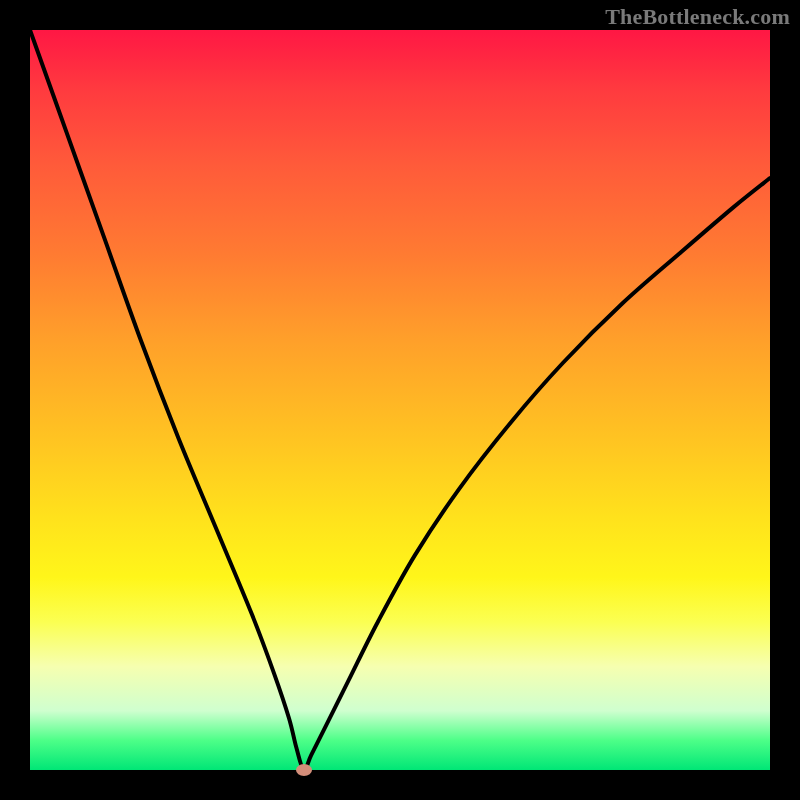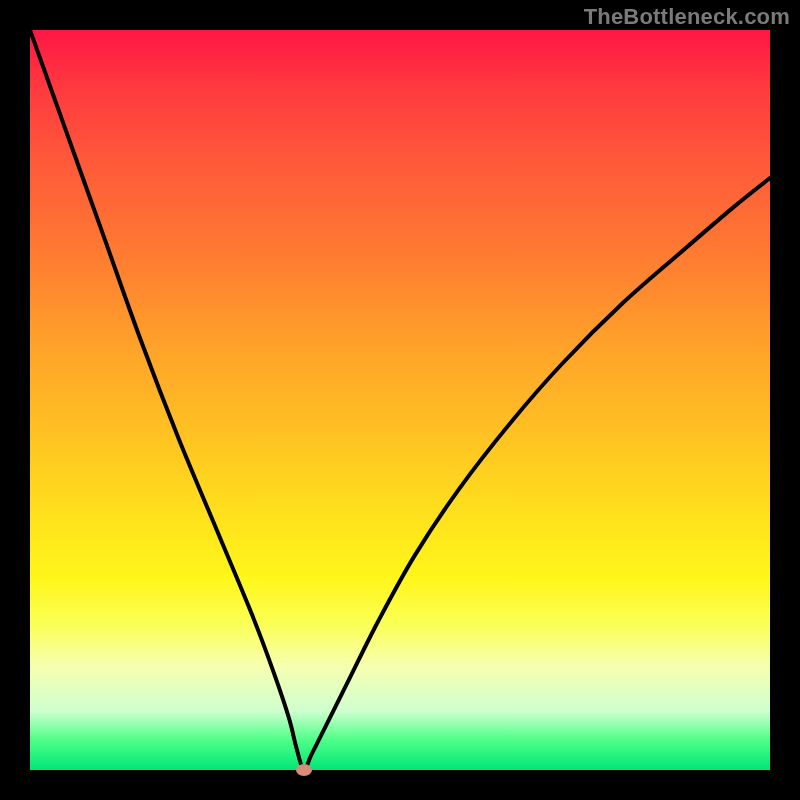--- a/index.html
+++ b/index.html
@@ -9,20 +9,21 @@
     height: 800px;
     background: #000;
     font-family: Arial, Helvetica, sans-serif;
     overflow: hidden;
   }
   .frame {
     position: relative;
     width: 800px;
     height: 800px;
     background: #000;
+    font-family: Liberation Serif, serif;
   }
   .watermark {
     position: absolute;
     top: 4px;
     right: 10px;
     color: #7a7a7a;
     font-size: 22px;
     font-weight: 600;
     letter-spacing: 0.2px;
     user-select: none;

